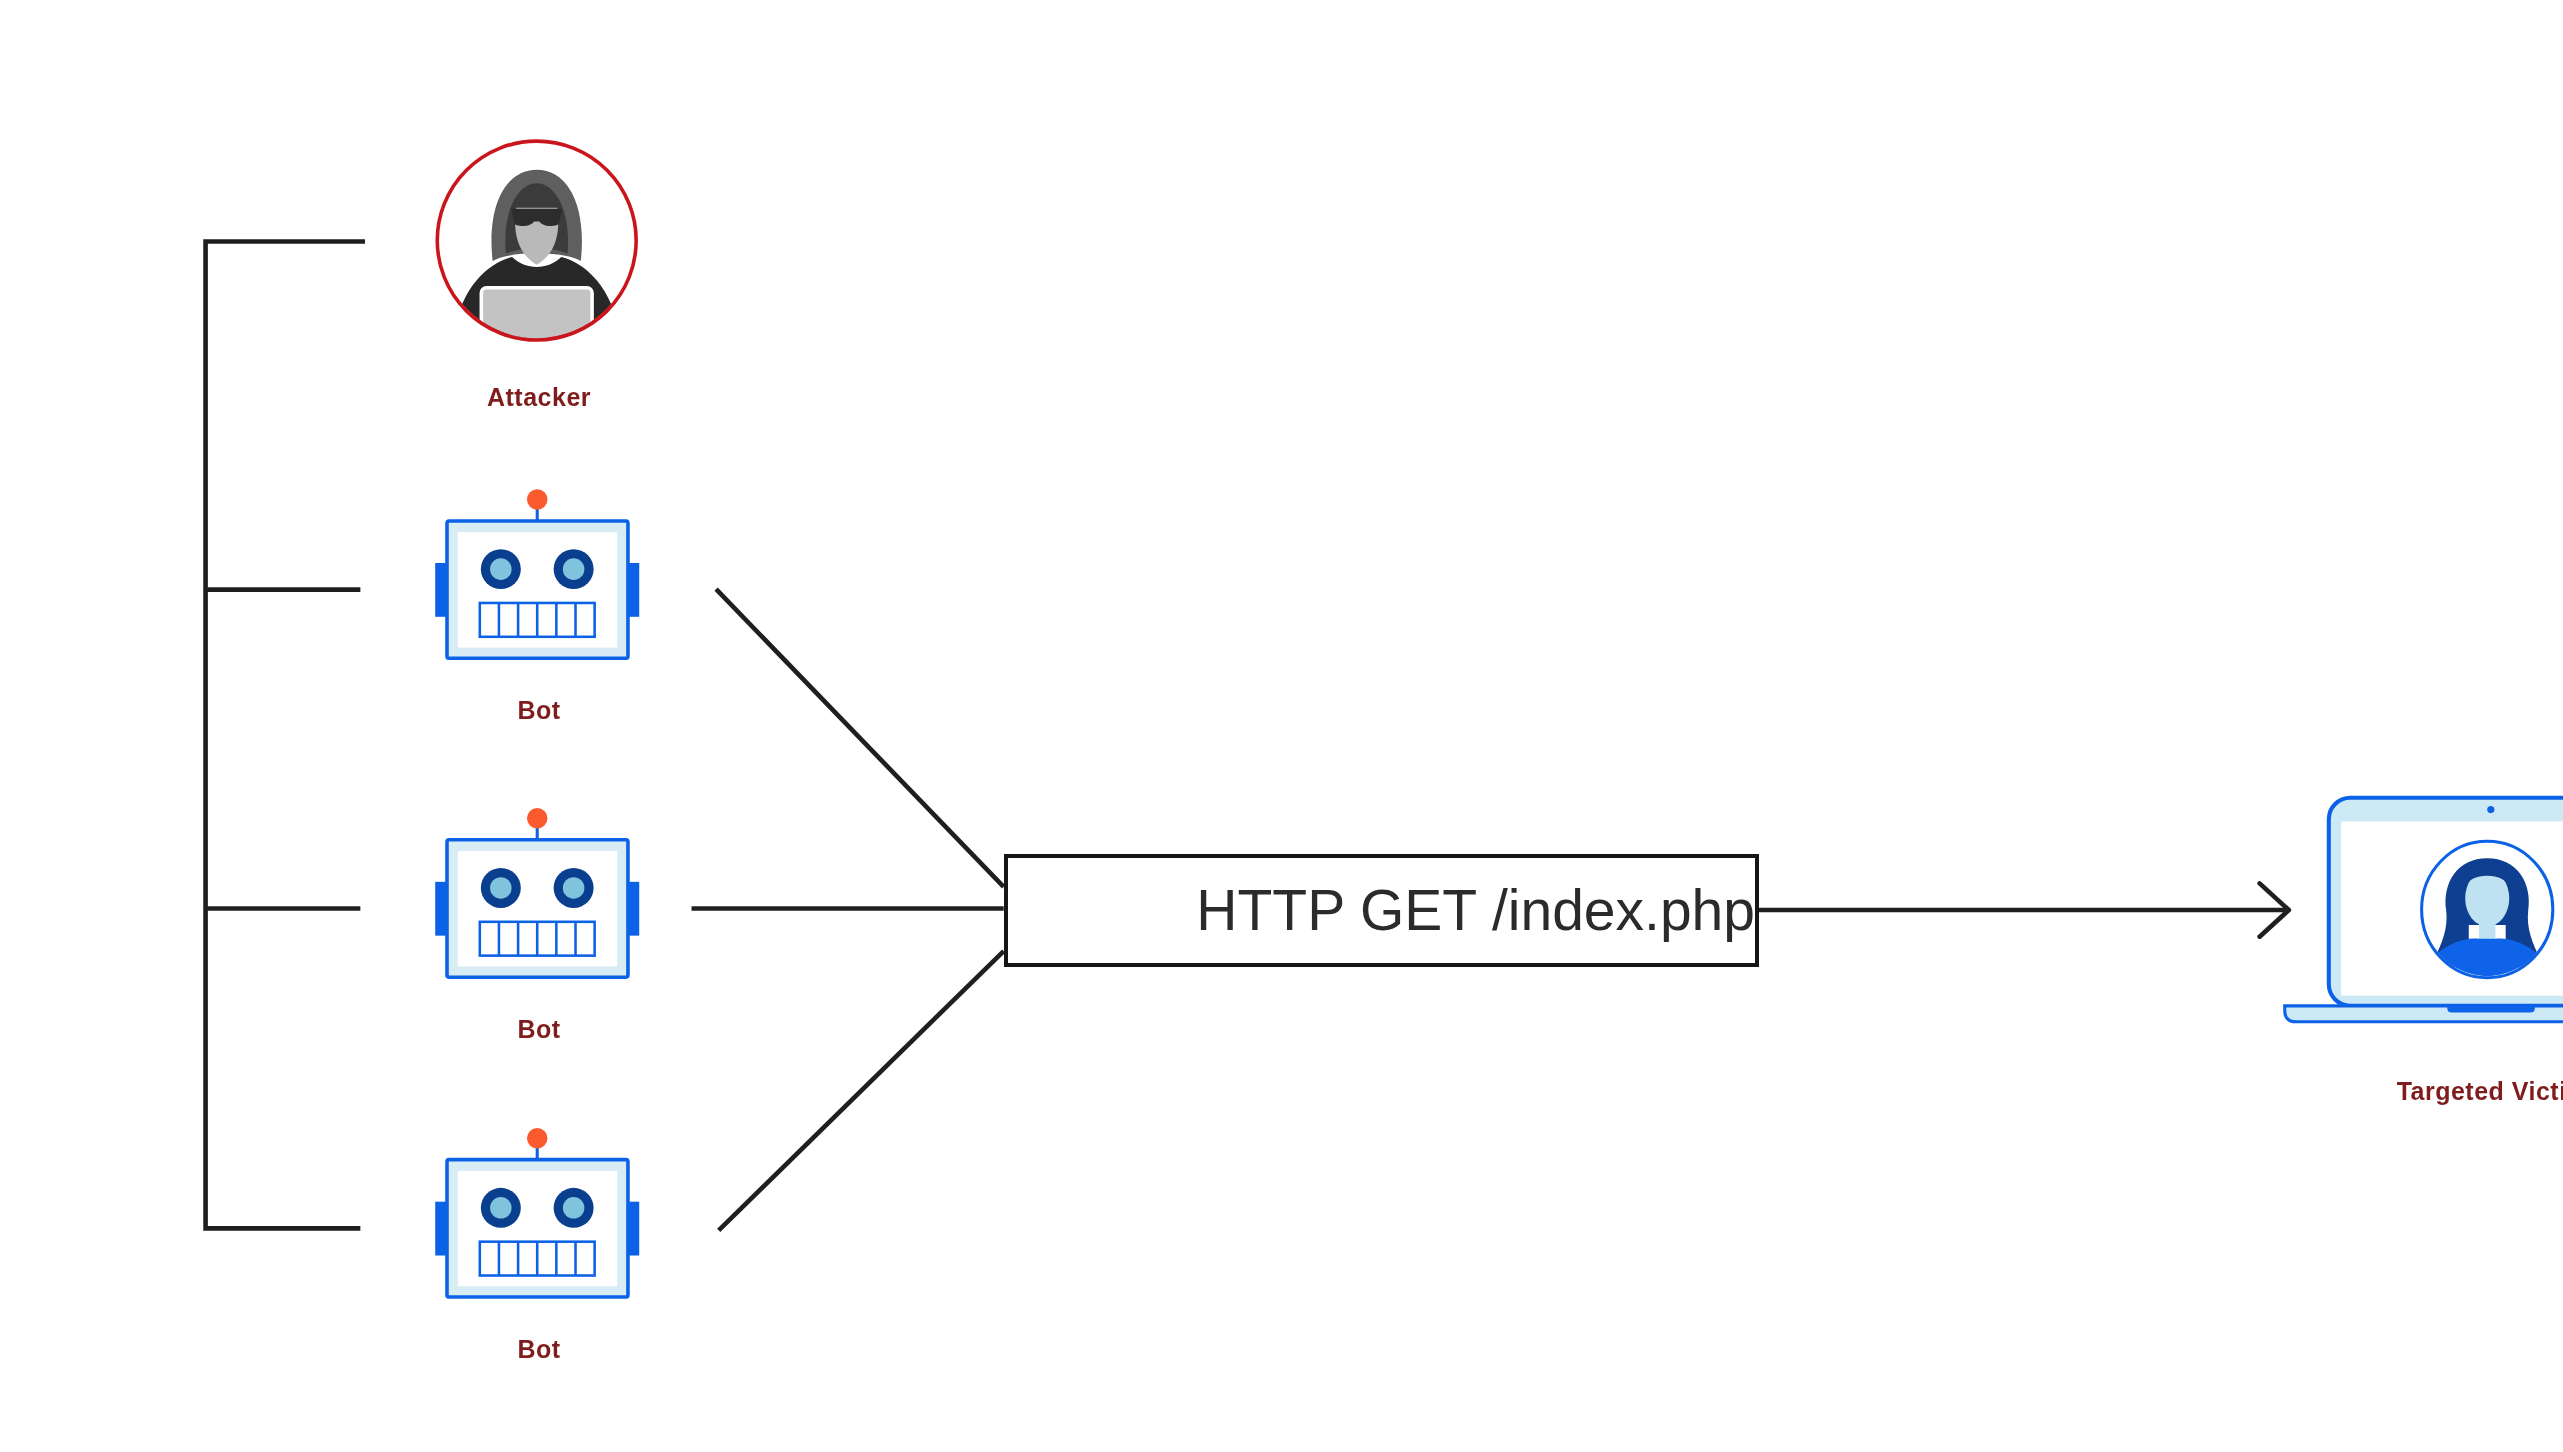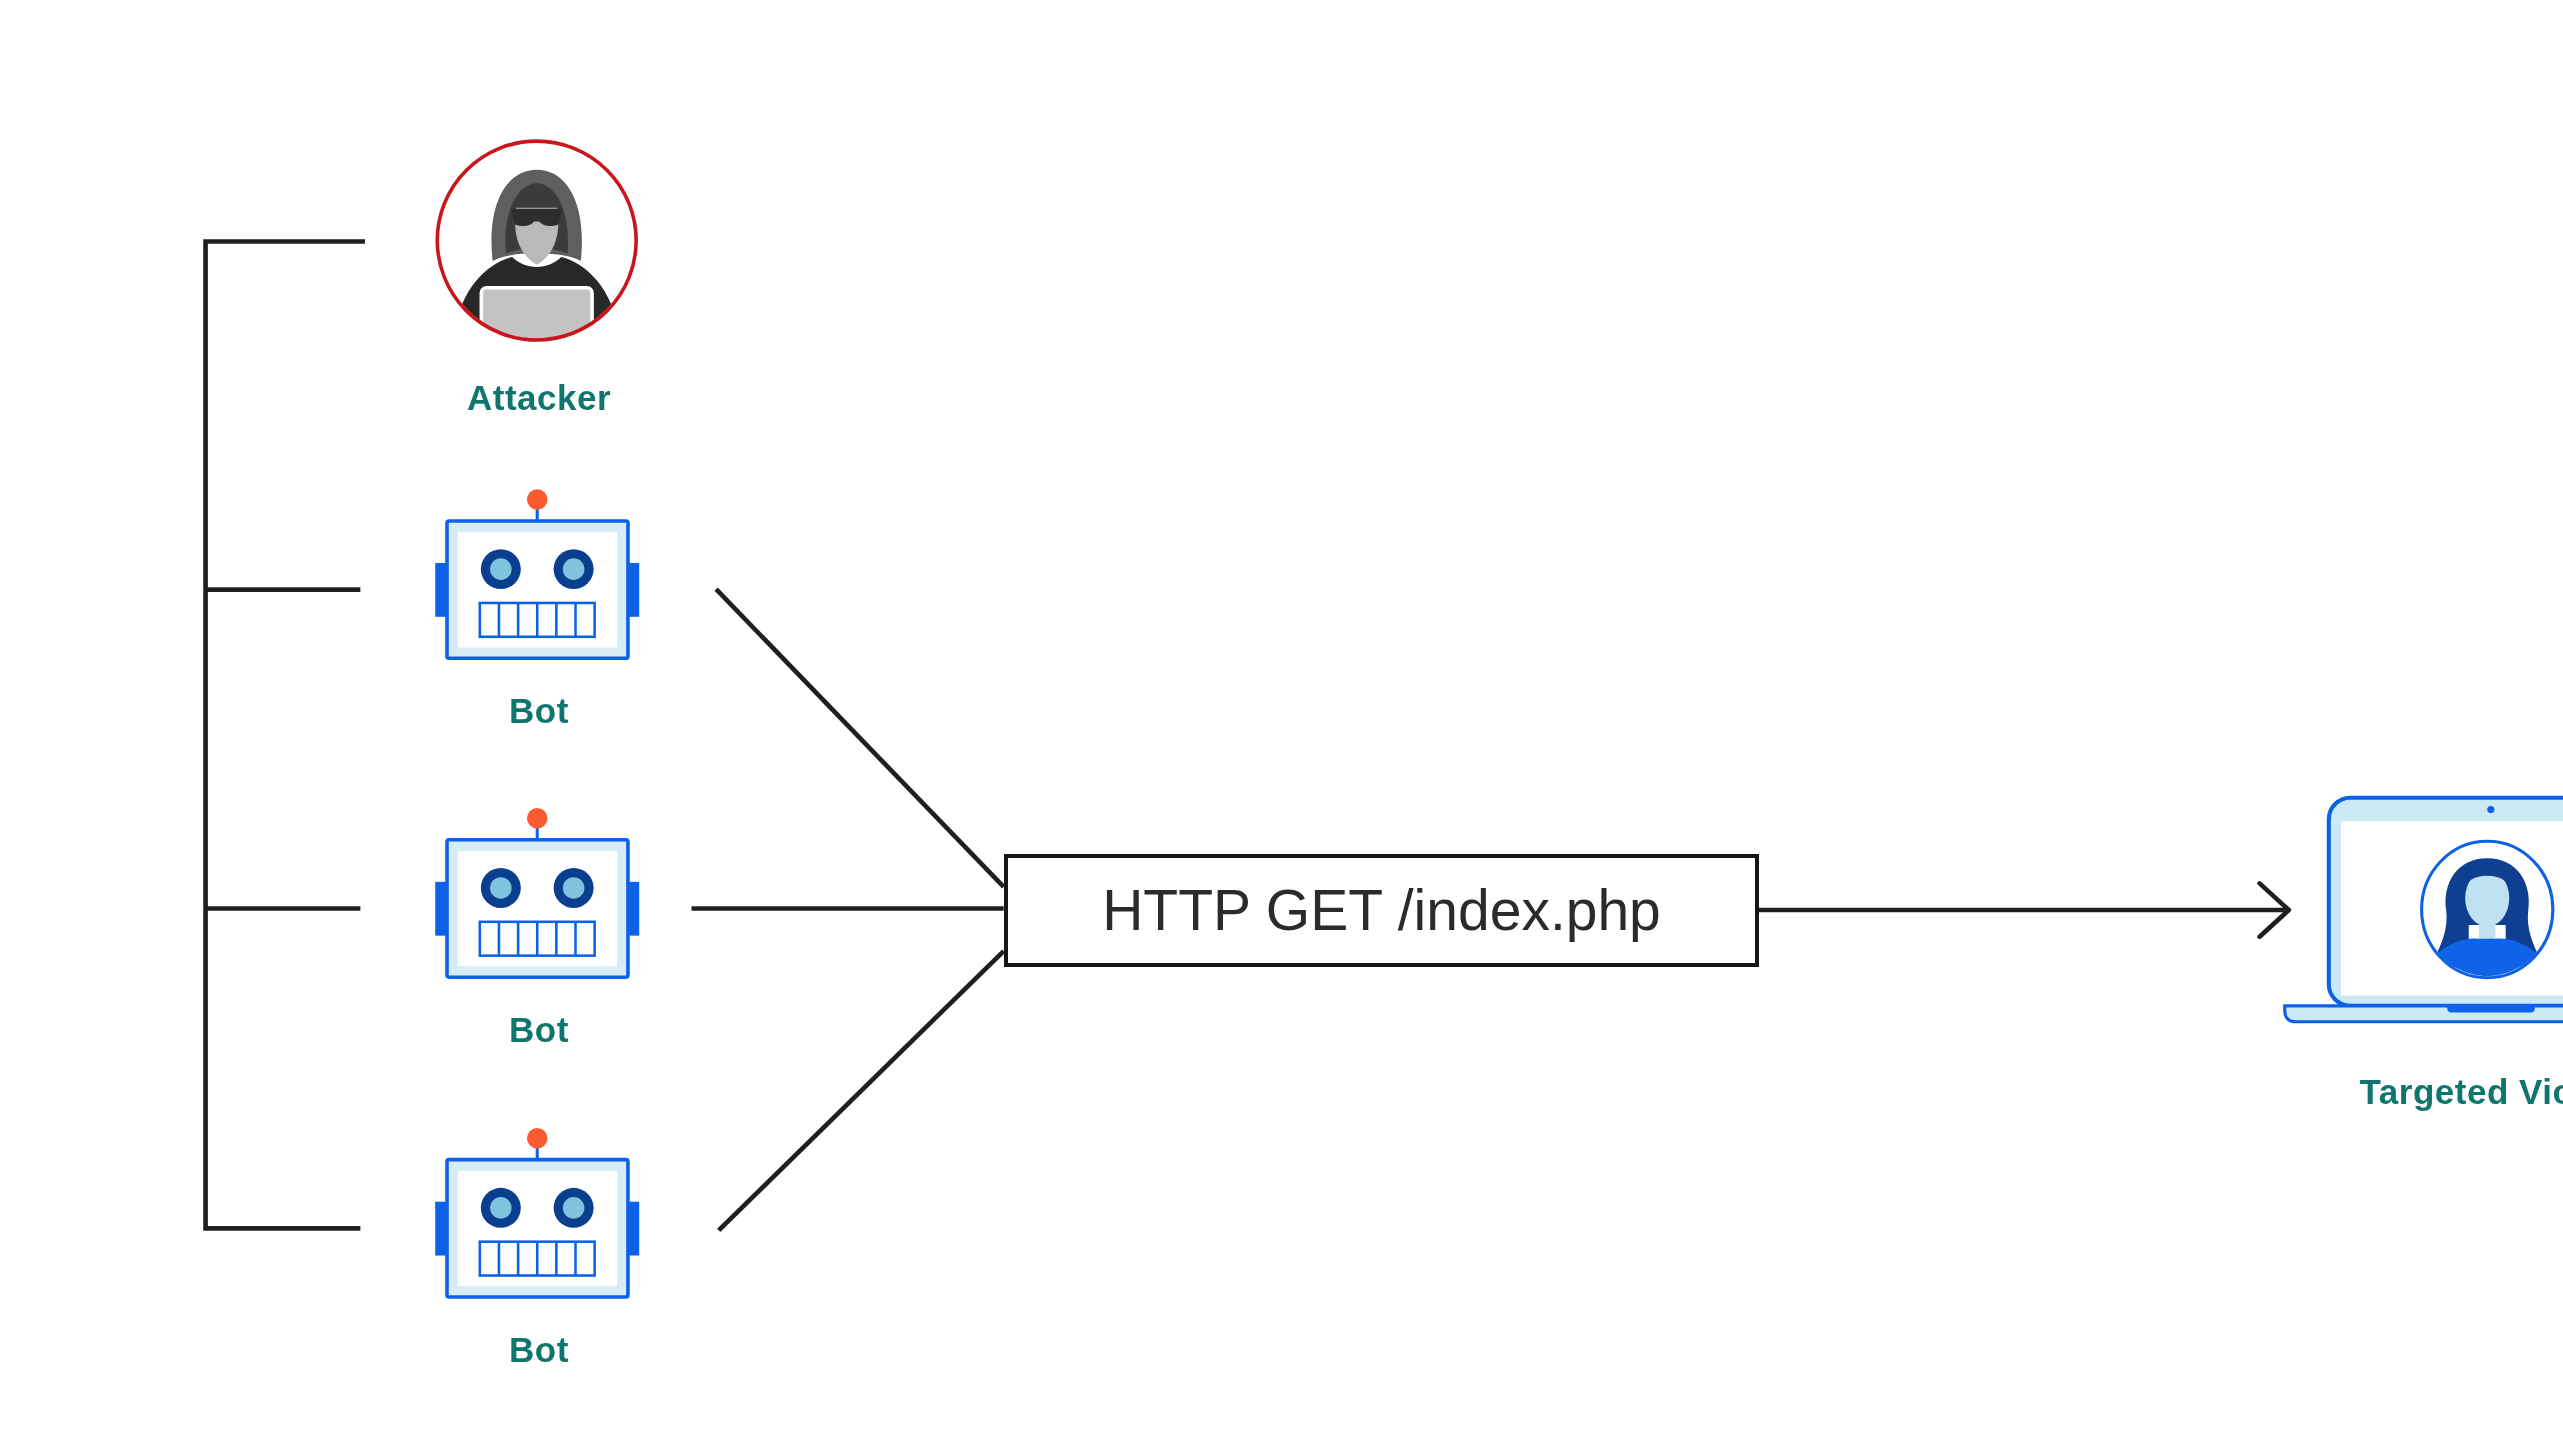--- a/index.html
+++ b/index.html
@@ -9,38 +9,38 @@
     height: 1453px;
     background: #ffffff;
     font-family: "Liberation Sans", sans-serif;
     overflow: hidden;
   }
   #scene { position: absolute; left: 0; top: 0; }
   .node-label {
     position: absolute;
     transform: translate(-50%, -50%);
     font-weight: 700;
-    font-size: 35px;
+    font-size: 25px;
     letter-spacing: 0.5px;
-    color: #0f766e;
+    color: #7f1d1d;
     white-space: nowrap;
     line-height: 1;
   }
   #request-box {
     position: absolute;
     left: 1004px;
     top: 854px;
     width: 755px;
     height: 113px;
     box-sizing: border-box;
     background: #ffffff;
     border: 4.6px solid #161616;
     display: flex;
     align-items: center;
-    justify-content: center;
+    justify-content: flex-end;
   }
   #request-box .req-text {
     font-size: 57px;
     font-weight: 400;
     color: #2b2b2b;
     white-space: nowrap;
     line-height: 1;
   }
 </style>
 </head>

